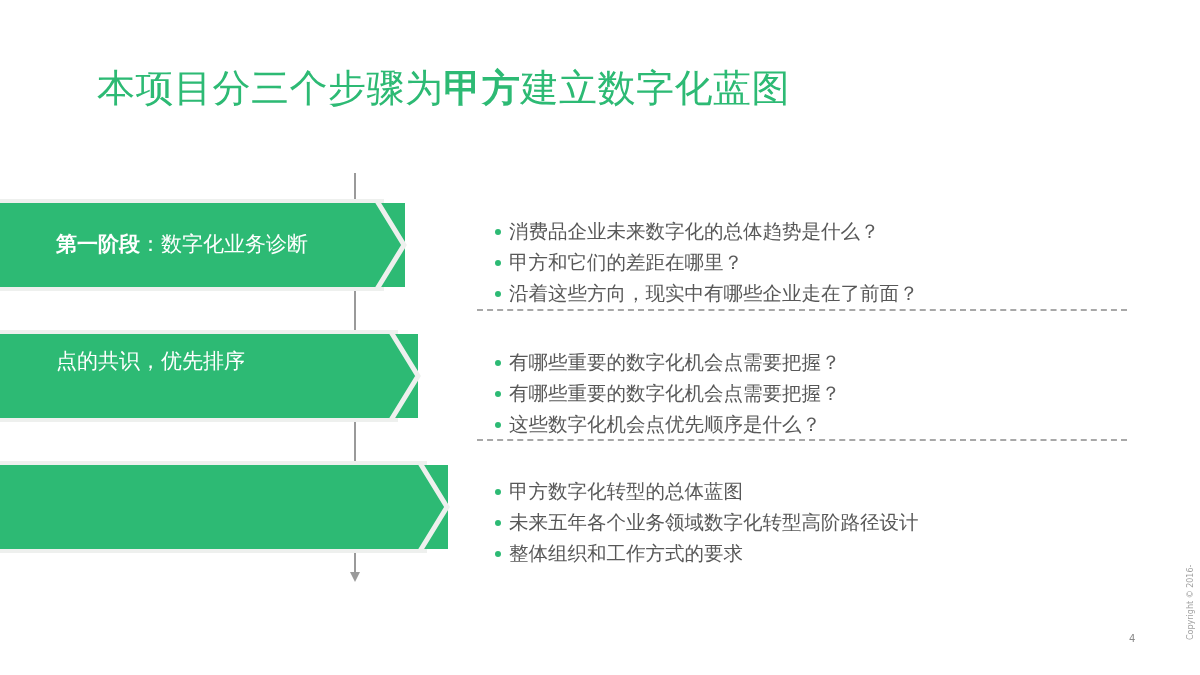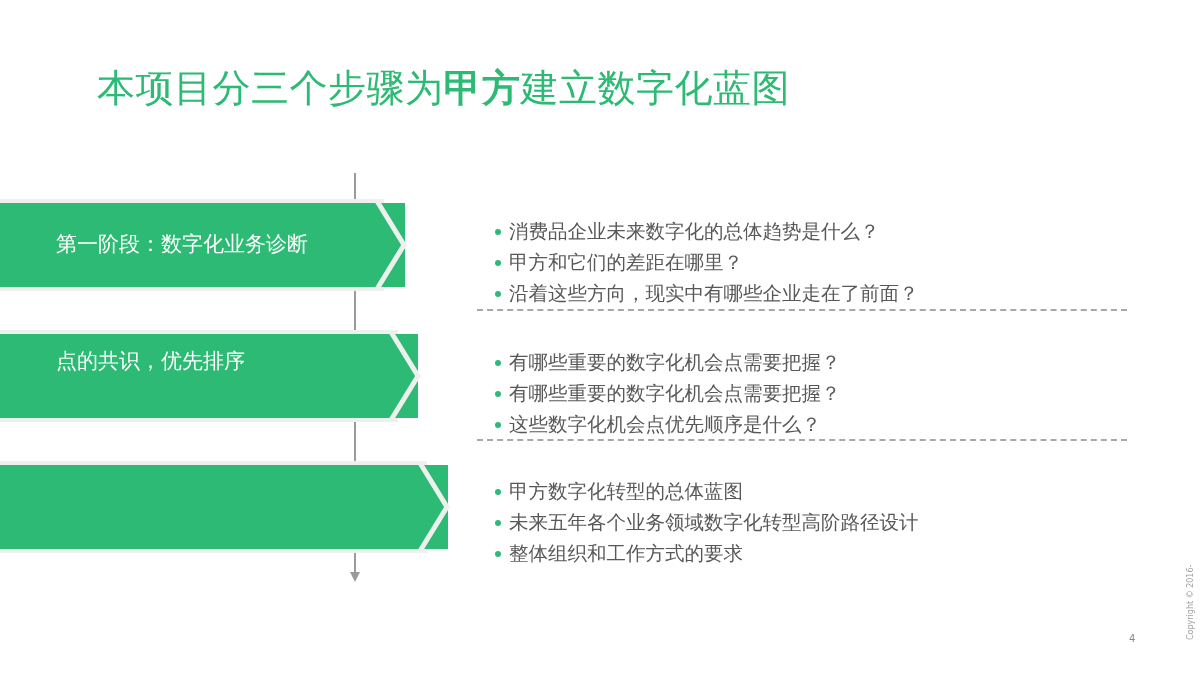--- a/index.html
+++ b/index.html
@@ -57,21 +57,21 @@
     }
     .stage svg { position: absolute; left: 0; top: 0; overflow: visible; }
     .stage-text {
       position: absolute;
       left: 56px;
       color: #ffffff;
       font-size: 21px;
       line-height: 29px;
       white-space: nowrap;
     }
-    .stage-text .label { font-weight: normal; }
+    .stage-text .label { font-weight: bold; }
 
     
     .bullets {
       position: absolute;
       left: 481px;
       margin: 12px;
       padding: 0;
       list-style: none;
     }
     .bullets li {

